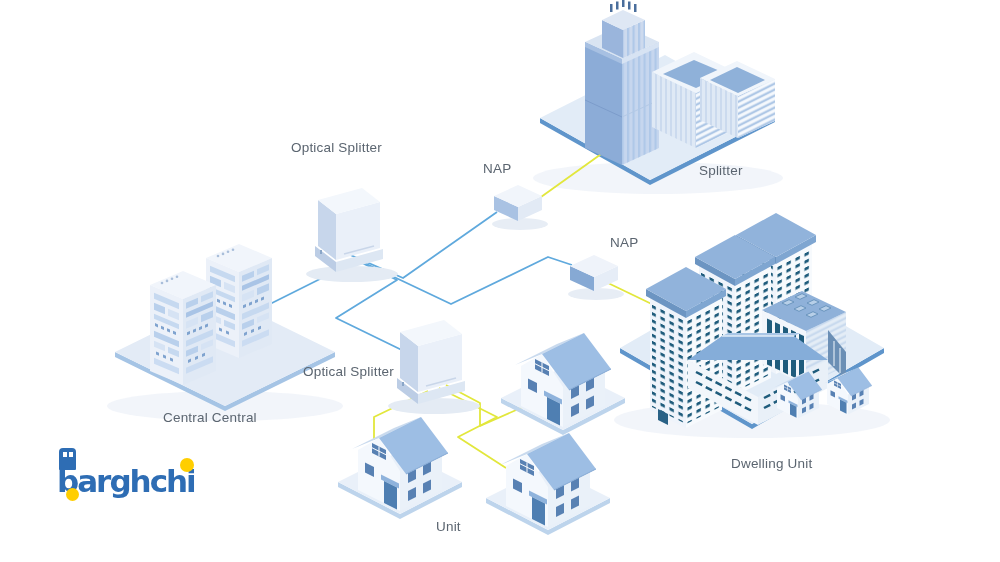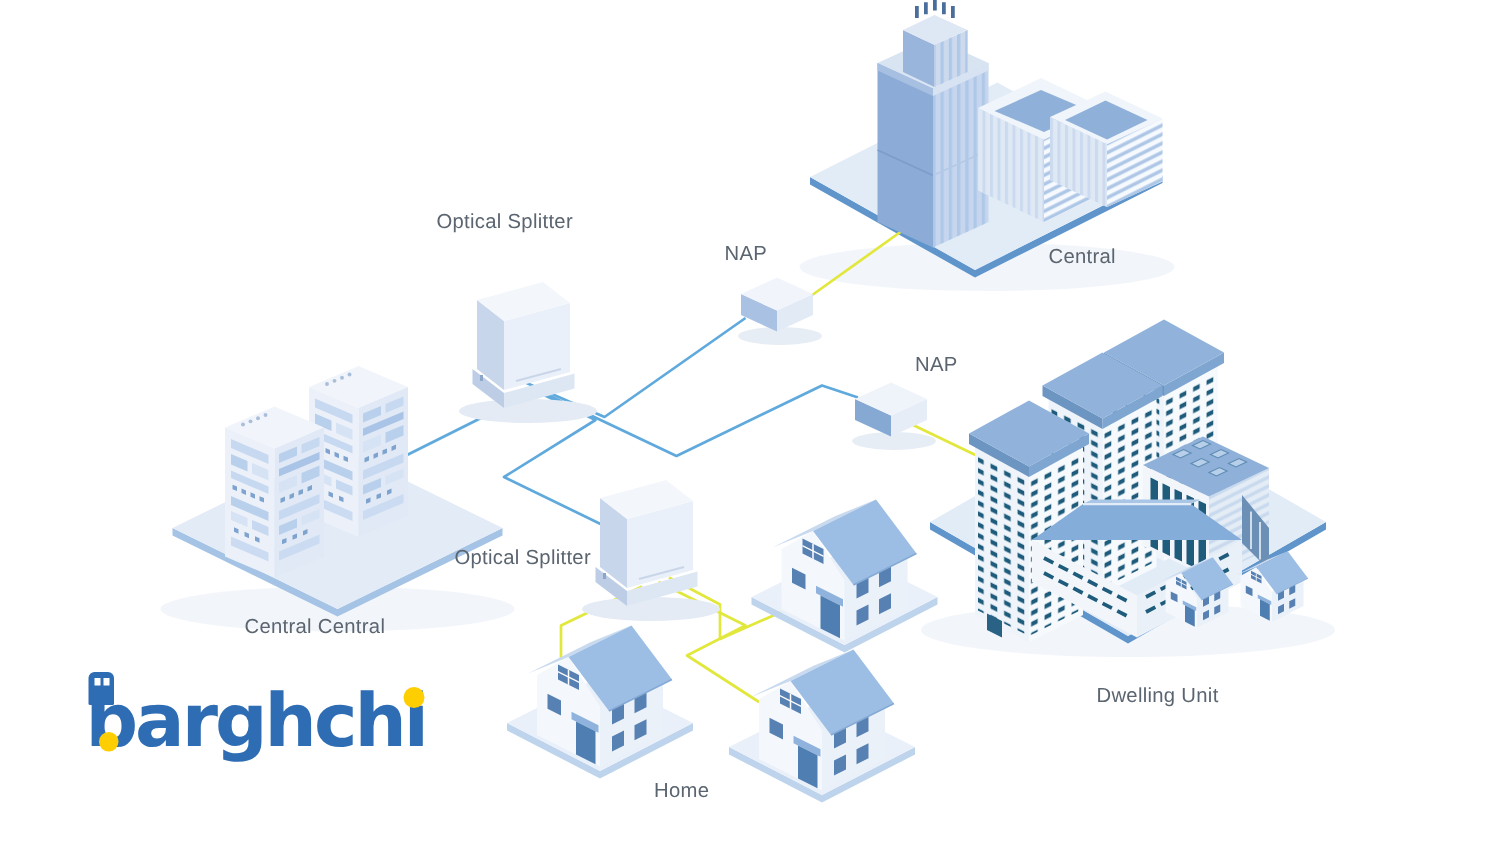--- a/index.html
+++ b/index.html
@@ -2,21 +2,21 @@
 <html><head>
 <meta charset="utf-8">
 <style>
   html,body{margin:0;padding:0;background:#ffffff;}
   .canvas{position:relative;width:894px;height:562px;background:#fff;overflow:hidden;
           font-family:"Liberation Sans",sans-serif;}
   svg.scene{position:absolute;left:0;top:0;}
   .lbl{position:absolute;font-size:13.5px;color:#5B6570;white-space:nowrap;letter-spacing:.2px;}
   
   .logo{position:absolute;left:55px;top:451px;width:fit-content;height:72px;}
-  .logo-text{font-family:"DejaVu Sans",sans-serif;font-weight:bold;font-size:49px;
+  .logo-text{font-family:"DejaVu Sans",sans-serif;font-weight:bold;font-size:31px;
              letter-spacing:-2px;color:#2E6DB4;line-height:60px;display:inline-block;padding-left:2px;}
   .logo-plug{position:absolute;left:4px;top:-3px;width:17px;height:22px;background:#2E6DB4;
              border-radius:4px 4px 1px 1px;}
   .logo-plug .pin{position:absolute;top:4px;width:3.5px;height:5px;background:#fff;}
   .logo-plug .p1{left:4px;} .logo-plug .p2{left:10px;}
   .logo-dot-b{position:absolute;left:11px;top:37px;width:13px;height:13px;border-radius:50%;background:#FFCE00;}
   .logo-dot-i{position:absolute;right:1px;top:7px;width:14px;height:14px;border-radius:50%;background:#FFCE00;}
 </style>
 </head>
 <body>
@@ -274,26 +274,26 @@
 
   <g>
     <use href="#house" transform="translate(563,398)"></use>
     <use href="#house" transform="translate(400,482)"></use>
     <use href="#house" transform="translate(548,498)"></use>
   </g>
 </svg>
 
 <div class="lbl" style="left:291px;top:140px">Optical Splitter</div>
 <div class="lbl" style="left:483px;top:161px">NAP</div>
-<div class="lbl" style="left:699px;top:163px">Central</div>
+<div class="lbl" style="left:699px;top:163px">Splitter</div>
 <div class="lbl" style="left:610px;top:235px">NAP</div>
 <div class="lbl" style="left:303px;top:364px">Optical Splitter</div>
 <div class="lbl" style="left:163px;top:410px">Central Central</div>
 <div class="lbl" style="left:731px;top:456px">Dwelling Unit</div>
-<div class="lbl" style="left:436px;top:519px">Home</div>
+<div class="lbl" style="left:436px;top:519px">Unit</div>
 
 <div class="logo">
   <span class="logo-text">barghchi</span>
   <span class="logo-plug">
         <span class="pin p1"></span>
         <span class="pin p2"></span>
       </span>
   <span class="logo-dot-b"></span>
   <span class="logo-dot-i"></span>
 </div>

